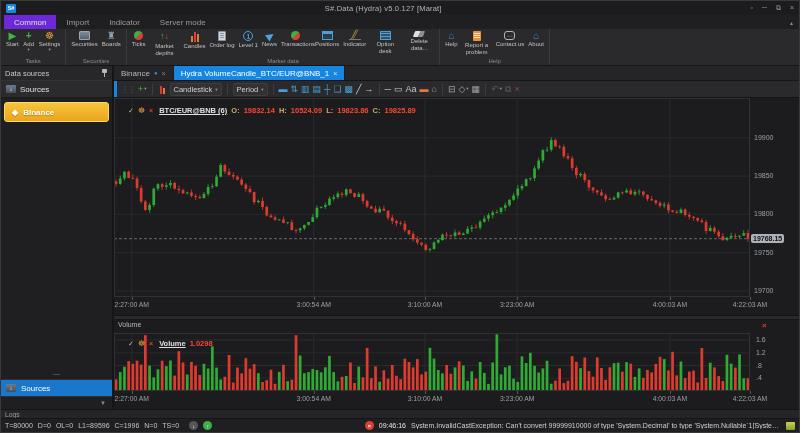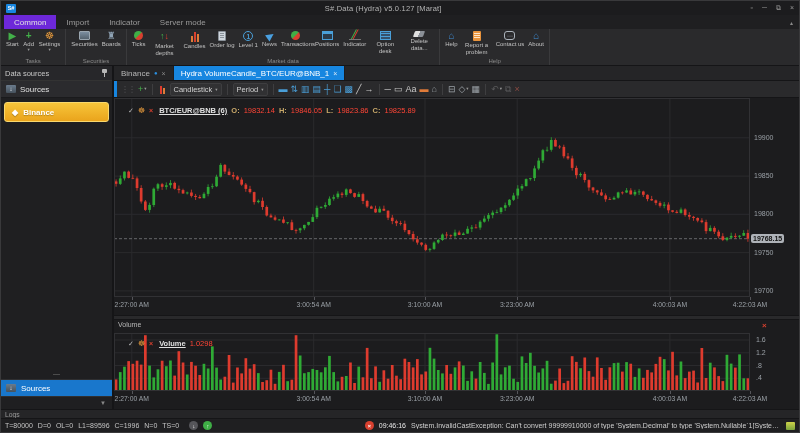--- a/index.html
+++ b/index.html
@@ -113,21 +113,21 @@
 .axis-label{position:absolute;font-size:7px;color:#9aa0a6;white-space:nowrap}
 .price-badge{position:absolute;background:#aeb2b8;color:#141414;font-size:7px;font-weight:bold;padding:1px 2px;border-radius:2px;white-space:nowrap}
 .time-label{position:absolute;font-size:6.8px;color:#9aa0a6;transform:translateX(-50%);top:4px;white-space:nowrap}
 .time-tick{position:absolute;top:0;width:1px;height:3px;background:#55555a}
 .legend{position:absolute;display:flex;align-items:center;gap:4px;font-size:7.5px;white-space:nowrap}
 .lg-check{color:#b8b8b8;font-size:7px}
 .lg-gear{color:#e89b3c;font-size:8px}
 .lg-x{color:#d8402f;font-size:7px;font-weight:bold}
 .lg-title{color:#e0e0e0;font-weight:bold;text-decoration:underline;margin-left:2px}
 .lg-k{color:#c9a96a;font-weight:bold}
-.lg-v{color:#ff4536;font-weight:normal}
+.lg-v{color:#ff4536;font-weight:bold}
 .vol-close{position:absolute;color:#d8402f;font-size:8px;font-weight:bold}
 
 
 .logs-header{height:9px;background:#252527;border-top:1px solid #151517;font-size:6.8px;line-height:9px;color:#9a9a9a;padding-left:4px;flex:0 0 auto}
 .statusbar{height:14px;background:#1f1f21;border-top:1px solid #151517;display:flex;align-items:center;gap:5px;padding:0 4px;font-size:7px;color:#c4c4c4;flex:0 0 auto;overflow:hidden}
 .ctr{margin-right:5px}
 .st-fill{flex:1}
 .err-time{color:#e8e8e8;white-space:nowrap}
 .err-msg{color:#cfcfcf;white-space:nowrap;overflow:hidden;text-overflow:ellipsis;max-width:370px}
 </style>
@@ -730,21 +730,21 @@
             <rect x="0.5" y="0.5" width="635" height="198" fill="none" stroke="#313134" stroke-width="1"></rect>
           </svg>
         <div class="legend" style="left:14px;top:8px">
           <span class="lg-check">✓</span>
           <span class="lg-gear">☸</span>
           <span class="lg-x">×</span>
           <span class="lg-title">BTC/EUR@BNB (6)</span>
           <span class="lg-k">O:</span>
           <span class="lg-v">19832.14</span>
           <span class="lg-k">H:</span>
-          <span class="lg-v">19846.05</span>
+          <span class="lg-v">10524.09</span>
           <span class="lg-k">L:</span>
           <span class="lg-v">19823.86</span>
           <span class="lg-k">C:</span>
           <span class="lg-v">19825.89</span>
         </div>
         <div id="priceAxis">
             <div class="axis-label" style="left: 640px; top: 35.8px;">19900</div>
             <div class="axis-label" style="left: 640px; top: 74.0692px;">19850</div>
             <div class="axis-label" style="left: 640px; top: 112.338px;">19800</div>
             <div class="axis-label" style="left: 640px; top: 150.608px;">19750</div>

